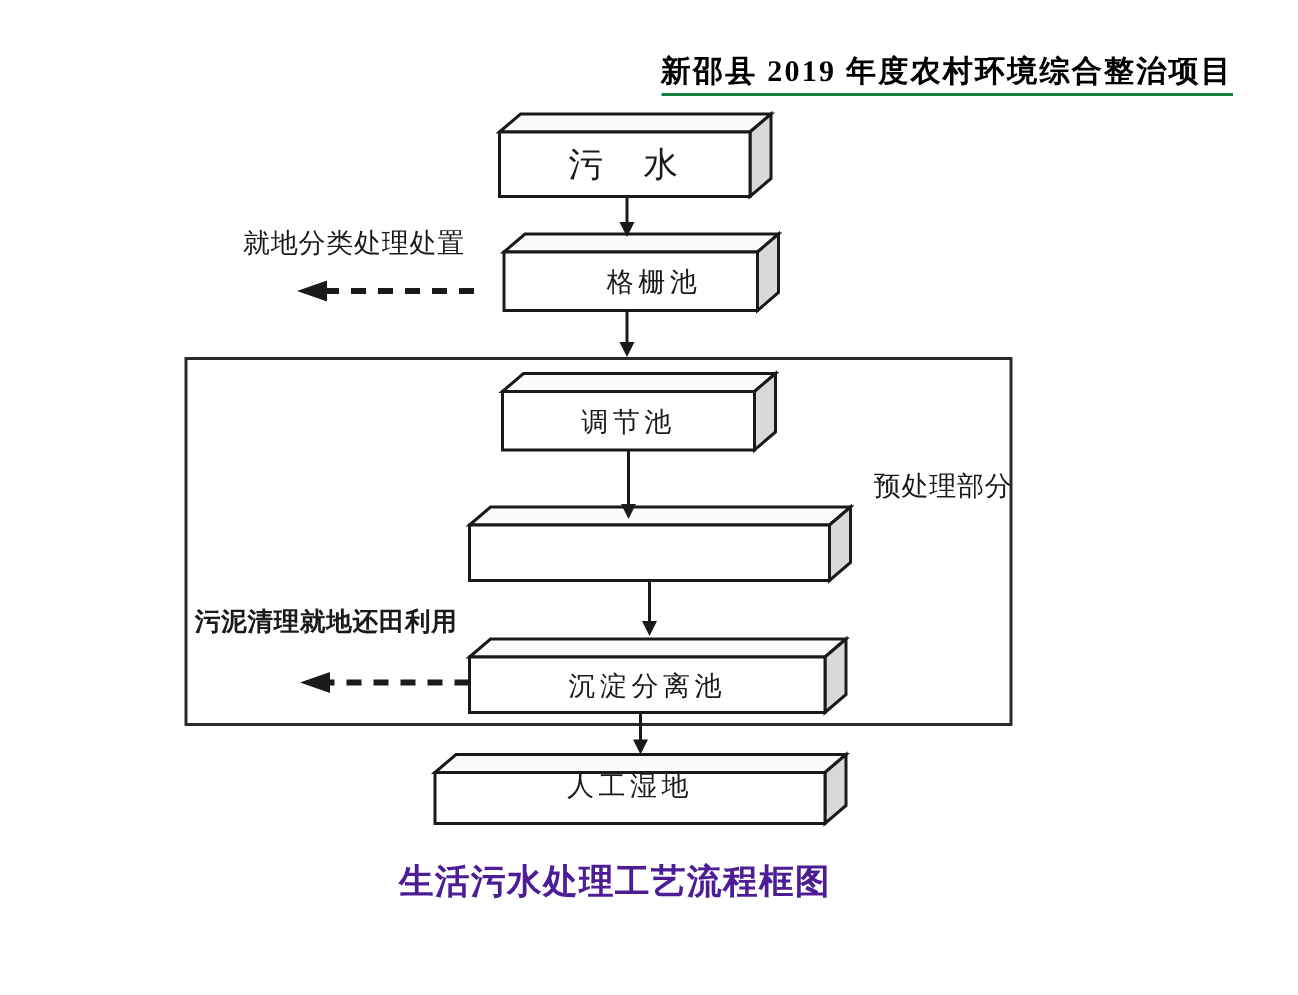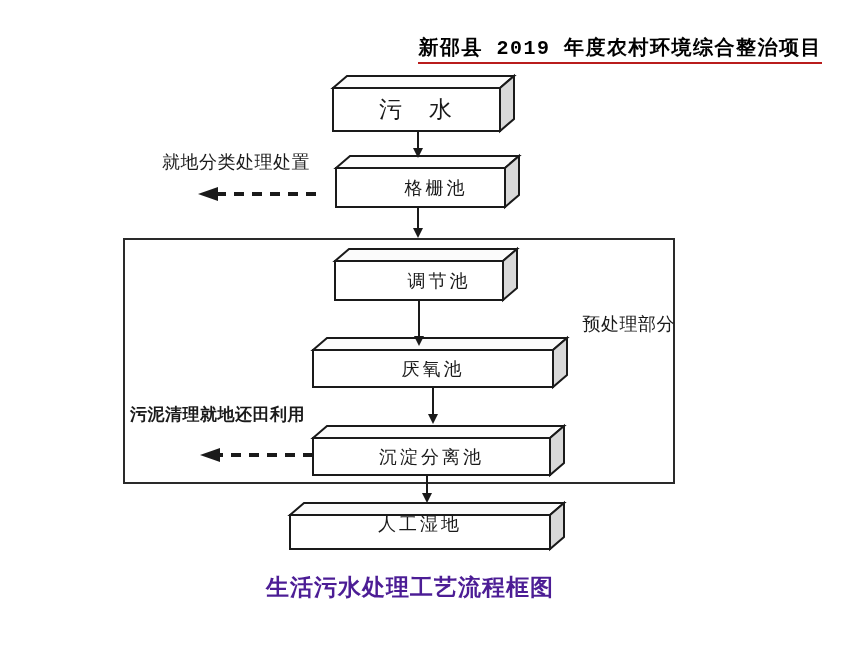--- a/index.html
+++ b/index.html
@@ -18,26 +18,26 @@
   }
   #diagram-svg {
     position: absolute;
     left: 0;
     top: 0;
   }
   .doc-header {
     position: absolute;
     top: 34px;
     right: 43px;
-    font-family: Liberation Mono, monospace;
+    font-family: Liberation Serif, serif;
     font-size: 20px;
     font-weight: 700;
     letter-spacing: 1.5px;
     color: #000000;
-    border-bottom: 2px solid #b91c1c;
+    border-bottom: 2px solid #15803d;
     padding-bottom: 1px;
     white-space: nowrap;
   }
   .node-label {
     position: absolute;
     display: flex;
     align-items: center;
     justify-content: center;
     font-size: 18px;
     letter-spacing: 3px;
@@ -157,23 +157,22 @@
       <polygon points="220,448 220,462 200,455" fill="#1a1a1a"></polygon>
     </g>
   </svg>
 
   <div class="doc-header">新邵县 2019 年度农村环境综合整治项目</div>
 
   <div class="node-label big" style="left:333px; top:88px; width:167px; height:43px;">污　水</div>
 
   <div class="node-label" style="left:336px; top:168px; width:200px; height:39px;">格栅池</div>
 
-  <div class="node-label" style="left:335px; top:261px; width:168px; height:39px;padding-left:20px;">调节池</div>
+  <div class="node-label" style="left:335px; top:261px; width:168px; height:39px;">调节池</div>
 
-  <div class="node-label" style="left:313px; top:350px; width:240px; height:37px;">厌氧池</div>
 
   <div class="node-label" style="left:313px; top:438px; width:237px; height:37px;">沉淀分离池</div>
 
   <div class="node-label" style="left:290px; top:515px; width:260px; height:18px;">人工湿地</div>
 
   <div class="annotation" style="left:162px; top:150px;">就地分类处理处置</div>
 
   <div class="annotation" style="left:130px; top:403px; font-size:17px;font-weight:bold;">污泥清理就地还田利用</div>
 
   <div class="group-label">预处理部分</div>

